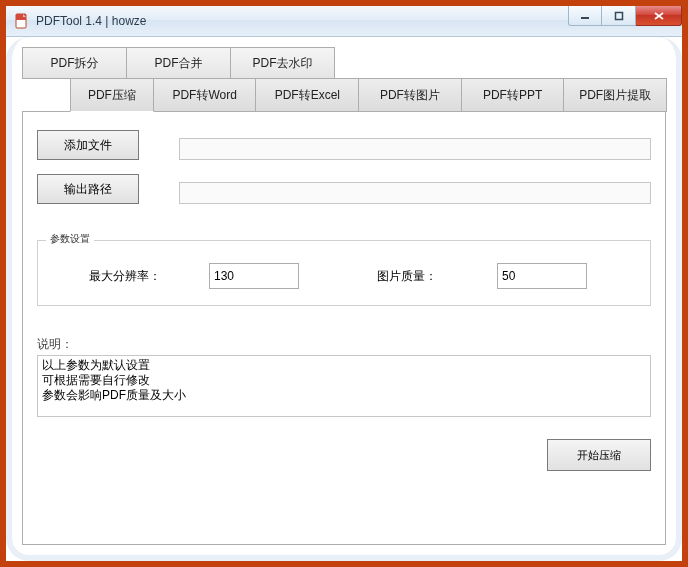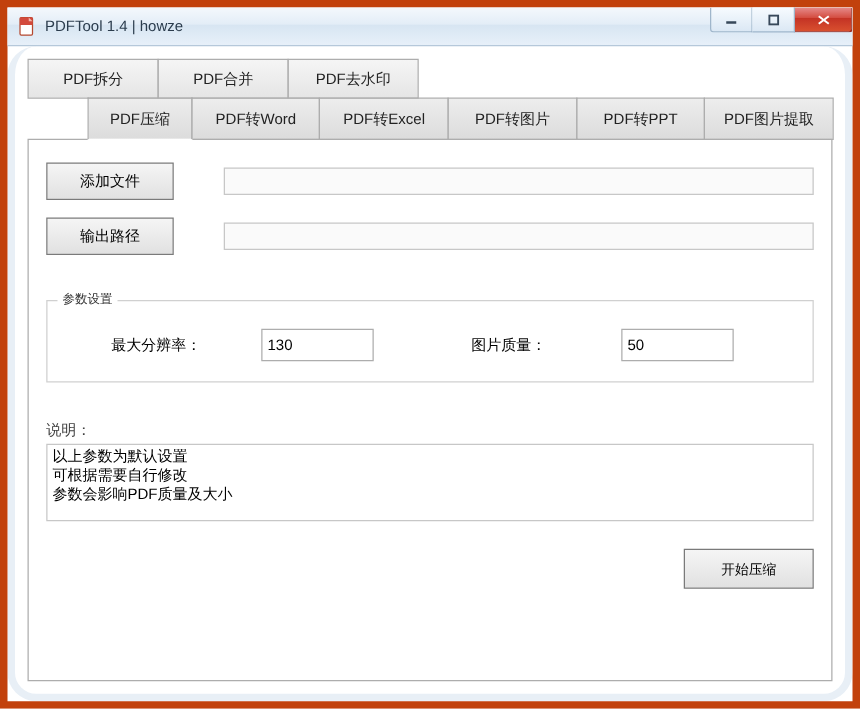--- a/index.html
+++ b/index.html
@@ -122,21 +122,21 @@
     padding: 18px 14px 10px 14px;
     box-sizing: border-box;
     display: flex;
     flex-direction: column;
     position: relative;
   }
 
   
   .form-row {
     display: flex;
-    align-items: center;
+    align-items: flex-end;
     margin-bottom: 14px;
   }
   .file-btn {
     width: 100px;
     height: 28px;
     border: 1px solid #7a7a7a;
     background: linear-gradient(to bottom,#f5f5f5,#e1e1e1);
     display: flex;
     align-items: center;
     justify-content: center;

